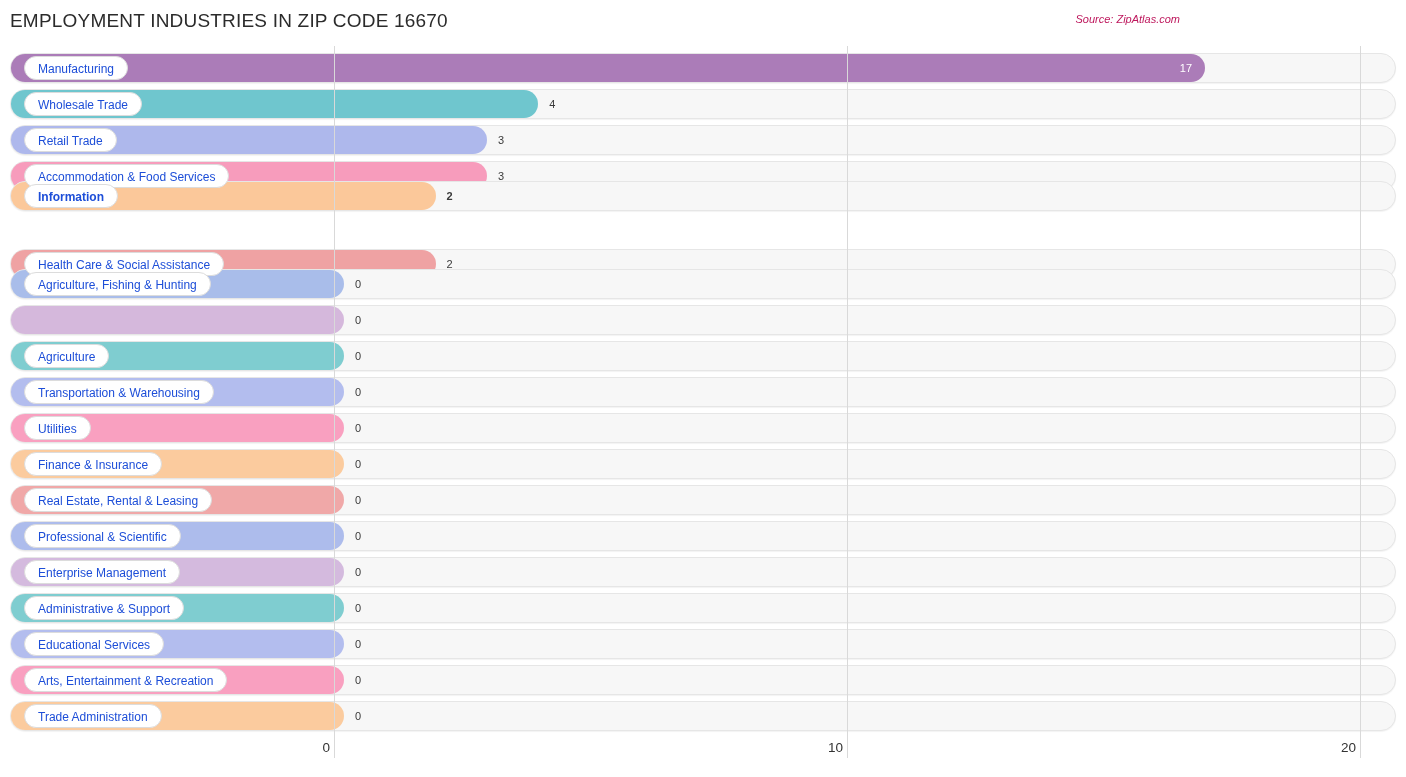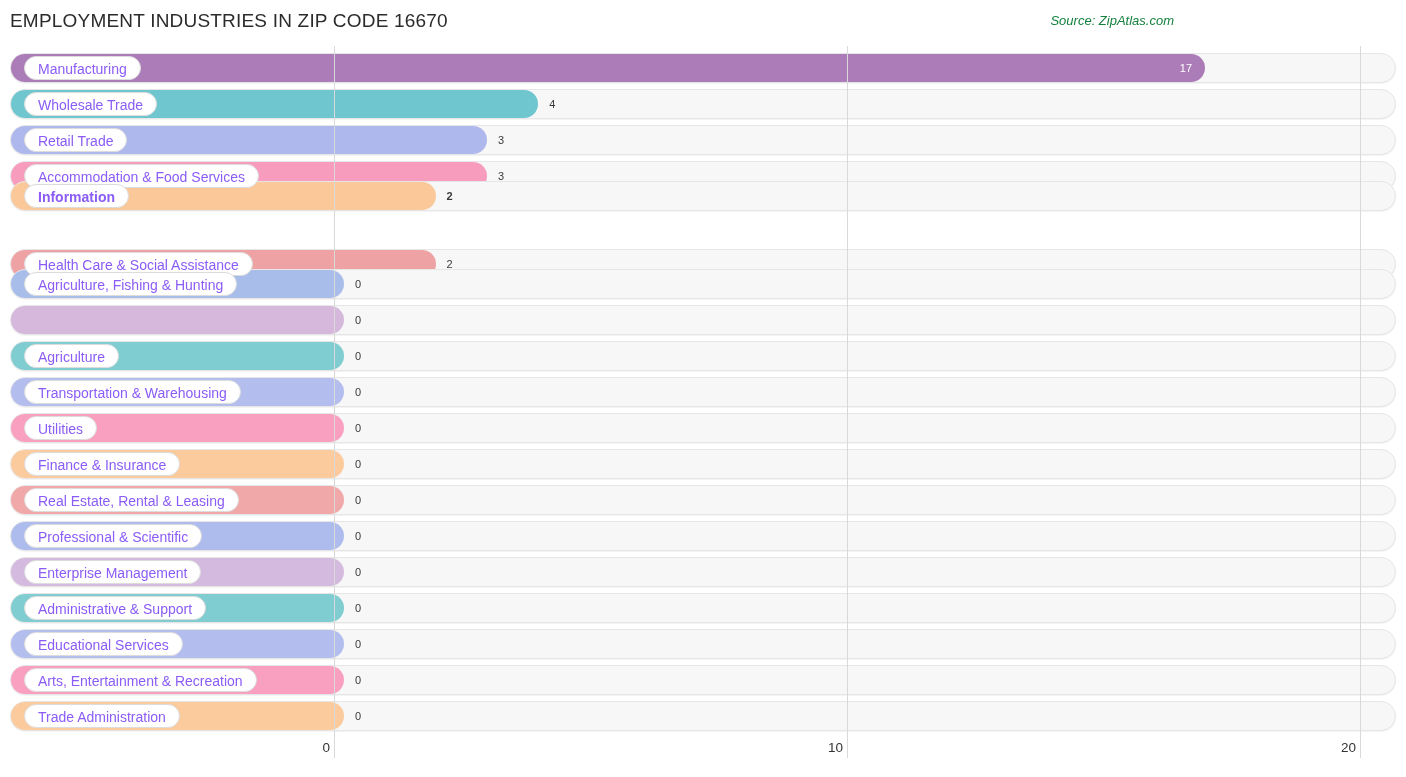--- a/index.html
+++ b/index.html
@@ -22,38 +22,39 @@
     box-sizing: border-box;
   }
 
   
   .header {
     position: absolute;
     top: 0;
     left: 0;
     width: 1184px;
     height: 46px;
+    padding-left: 6px;
   }
   .chart-title {
     position: absolute;
     left: 10px;
     top: 10px;
     font-size: 19px;
     letter-spacing: 0.2px;
     color: #2b2b2b;
     font-weight: 400;
     white-space: nowrap;
   }
   .source-note {
     position: absolute;
     right: 10px;
     top: 13px;
-    font-size: 13px;
+    font-size: 11px;
     font-style: italic;
-    color: #15803d;
+    color: #be185d;
     white-space: nowrap;
   }
 
   
   .plot {
     position: absolute;
     left: 0;
     top: 46px;
     width: 1406px;
     height: 692px;
@@ -118,22 +119,22 @@
   .bar-label-pill {
     position: absolute;
     top: 3px;
     left: 14px;
     height: 24px;
     line-height: 24px;
     padding: 0 13px;
     background: #ffffff;
     border: 1px solid #dcdcdc;
     border-radius: 13px;
-    font-size: 14px;
-    color: #8b5cf6;
+    font-size: 12px;
+    color: #1d4ed8;
     white-space: nowrap;
     z-index: 4;
     box-sizing: border-box;
   }
 
   .value-label {
     position: absolute;
     top: 0;
     height: 30px;
     line-height: 30px;

